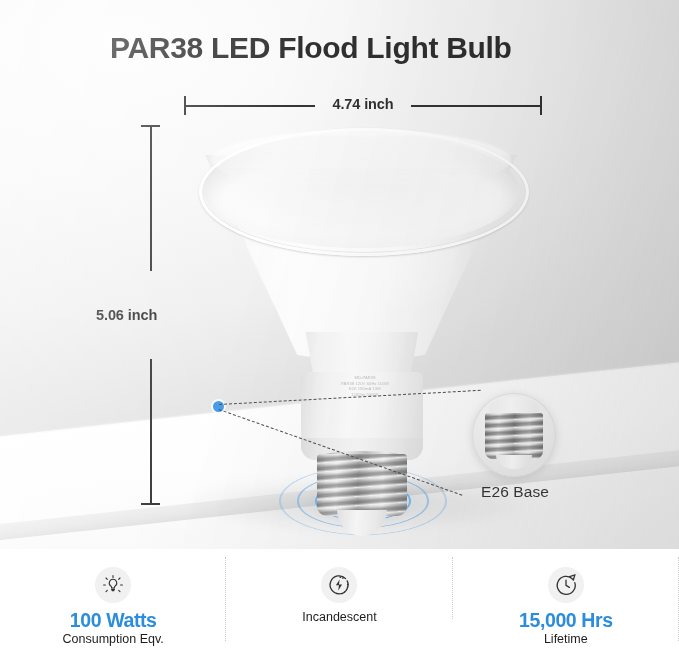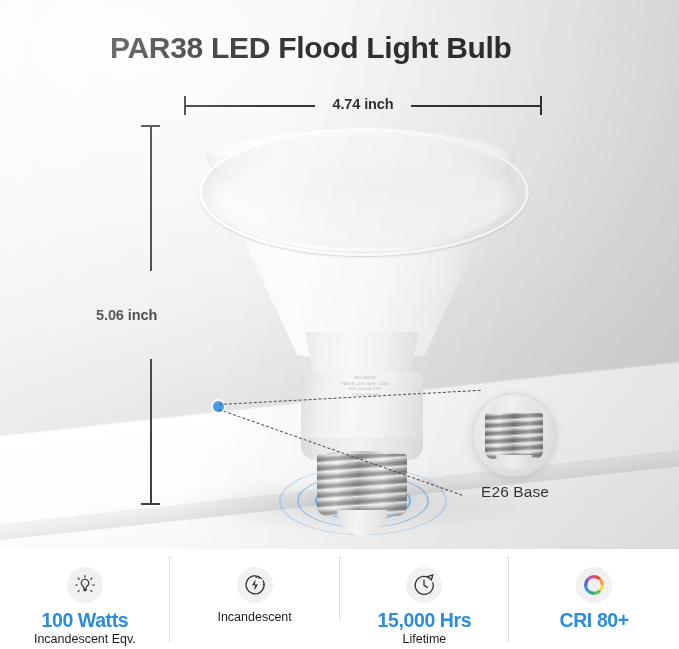--- a/index.html
+++ b/index.html
@@ -367,21 +367,21 @@
 
     <div class="feat">
       <div class="feat-icon">
         <svg width="24" height="24" viewBox="0 0 24 24" fill="none" stroke="#333" stroke-width="1.1" stroke-linecap="round">
           <path d="M12 6.3a3.7 3.7 0 0 0-2.2 6.7c.5.4.8 1 .8 1.6v.4h2.8v-.4c0-.6.3-1.2.8-1.6A3.7 3.7 0 0 0 12 6.3z"></path>
           <path d="M10.6 16.4h2.8M11 17.6h2"></path>
           <path d="M12 2.6v1.8M19 5l-1.3 1.3M21.4 12h-1.8M5 5l1.3 1.3M2.6 12h1.8M17.7 17.3 19 18.6M6.3 17.3 5 18.6"></path>
         </svg>
       </div>
       <div class="feat-title">100 Watts</div>
-      <div class="feat-sub">Incandescent Eqv.</div>
+      <div class="feat-sub">Consumption Eqv.</div>
       <div class="divider"></div>
     </div>
 
     <div class="feat">
       <div class="feat-icon">
         <svg width="24" height="24" viewBox="0 0 24 24" fill="none" stroke="#333" stroke-width="1.3" stroke-linecap="round">
           <path d="M18.6 5.6a9 9 0 1 0 1.6 2.3"></path>
           <path d="M12.9 4.2a8.9 8.9 0 0 1 3.3 1.2" stroke-dasharray="0.6 2.1"></path>
           <path d="M20.6 11.3a9 9 0 0 1-1.1 5.4" stroke-dasharray="0.6 2.1"></path>
           <path d="M17.7 18.9a9 9 0 0 1-4.6 2.4" stroke-dasharray="0.6 2.1"></path>
@@ -398,33 +398,15 @@
           <path d="M18.8 6.2a9 9 0 1 0 2 3.4"></path>
           <path d="M15.6 3.6 20.8 2l-1.5 5.2"></path>
           <path d="M12 7.2v5.1l3.4 2.1"></path>
         </svg>
       </div>
       <div class="feat-title">15,000 Hrs</div>
       <div class="feat-sub">Lifetime</div>
       <div class="divider"></div>
     </div>
 
-    <div class="feat">
-      <div class="feat-icon">
-        <svg width="24" height="24" viewBox="0 0 24 24">
-          <g transform="translate(12,12)">
-            <circle r="8.4" fill="none" stroke="#e84b3c" stroke-width="3.2" stroke-dasharray="6.6 46.2" transform="rotate(-90)"></circle>
-            <circle r="8.4" fill="none" stroke="#f2a33c" stroke-width="3.2" stroke-dasharray="6.6 46.2" transform="rotate(-45)"></circle>
-            <circle r="8.4" fill="none" stroke="#f6d743" stroke-width="3.2" stroke-dasharray="6.6 46.2" transform="rotate(0)"></circle>
-            <circle r="8.4" fill="none" stroke="#5fbf5a" stroke-width="3.2" stroke-dasharray="6.6 46.2" transform="rotate(45)"></circle>
-            <circle r="8.4" fill="none" stroke="#2aa6a0" stroke-width="3.2" stroke-dasharray="6.6 46.2" transform="rotate(90)"></circle>
-            <circle r="8.4" fill="none" stroke="#3a8fd6" stroke-width="3.2" stroke-dasharray="6.6 46.2" transform="rotate(135)"></circle>
-            <circle r="8.4" fill="none" stroke="#6a5bc4" stroke-width="3.2" stroke-dasharray="6.6 46.2" transform="rotate(180)"></circle>
-            <circle r="8.4" fill="none" stroke="#c653a8" stroke-width="3.2" stroke-dasharray="6.6 46.2" transform="rotate(225)"></circle>
-          </g>
-        </svg>
-      </div>
-      <div class="feat-title">CRI 80+</div>
-      <div class="feat-sub"></div>
-    </div>
 
   </div>
 </div>
 
 </body></html>

